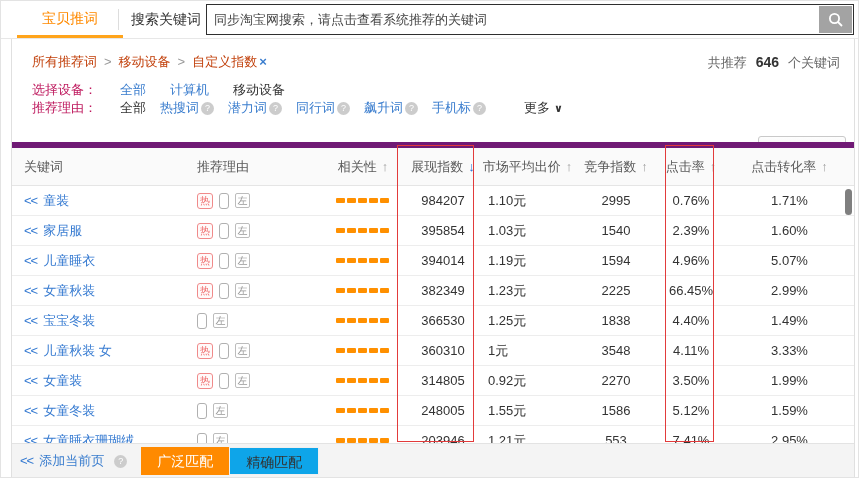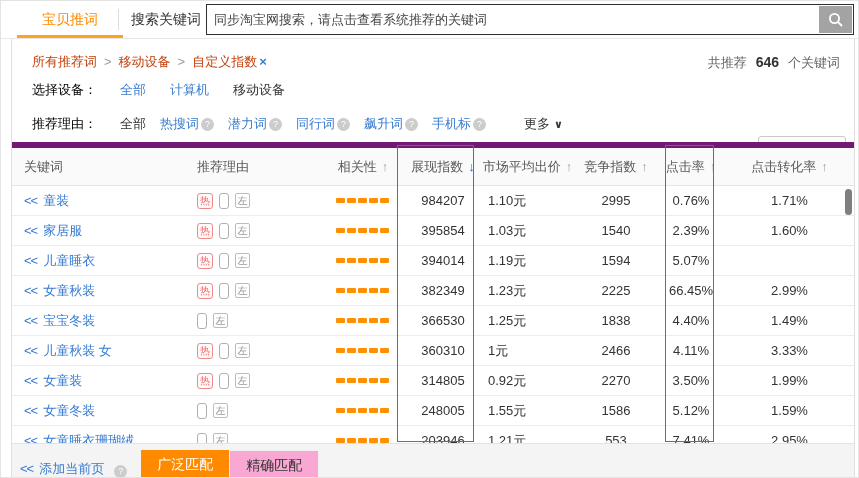--- a/index.html
+++ b/index.html
@@ -5,21 +5,21 @@
   * { margin:0; padding:0; box-sizing:border-box; }
   body { font-family:"Liberation Sans","DejaVu Sans",sans-serif; background:#fff; }
   .page { position:relative; width:859px; height:478px; background:#fff;
           border:1px solid #e3e3e3; overflow:hidden; font-size:13px; color:#333; }
 
   
   .topbar { position:absolute; left:0; top:0; width:100%; height:38px; background:#fff;
             border-bottom:1px solid #e7e7e7; }
   .tab { position:absolute; top:0; height:37px; line-height:37px; font-size:14px;
          color:#333; cursor:pointer; text-align:center; }
-  .tab.active { color:#ff8a00; }
+  .tab.active { color:#ff8a00;font-family:Liberation Mono, monospace; }
   .tab.active::after { content:""; position:absolute; left:-22px; right:-22px; bottom:0;
          height:3px; background:#ffa41b; }
   .tab1 { left:38px; width:62px; }
   .tab2 { left:130px; width:70px; }
   .tab-sep { position:absolute; left:117px; top:8px; width:1px; height:21px; background:#ddd; }
   .searchwrap { position:absolute; left:205px; top:3px; width:648px; height:31px; }
   .searchwrap input { width:100%; height:100%; border:1px solid #2f2f2f; padding:0 40px 0 7px;
          font-size:13px; color:#454545; font-family:inherit; outline:none; }
   .searchwrap input::placeholder { color:#454545; opacity:1; }
   .searchbtn { position:absolute; right:2px; top:2px; width:33px; height:27px; border:none;
@@ -31,21 +31,21 @@
 
   .breadcrumb { position:absolute; left:20px; top:14px; height:18px; line-height:18px; color:#999; }
   .breadcrumb .crumb { color:#c2410c; }
   .breadcrumb .sep { margin:0 7px; color:#999; }
   .breadcrumb .close-x { color:#3a7dce; font-weight:bold; margin-left:2px; cursor:pointer; }
 
   .total { position:absolute; right:14px; top:14px; height:18px; line-height:18px; color:#666; }
   .total b { color:#333; font-size:14px; margin:0 9px; }
 
   .filter-row { position:absolute; left:20px; height:18px; line-height:18px; display:flex; align-items:center; }
-  .filter-row .flabel { color:#000000; width:88px; display:inline-block; }
+  .filter-row .flabel { color:#be185d; width:88px; display:inline-block; }
   .f-opt { color:#3a7dce; cursor:pointer; margin-right:24px; white-space:nowrap; }
   .f-opt.selected { color:#333; }
   .reason-row .f-opt { margin-right:14px; }
   .help-icon { display:inline-block; width:13px; height:13px; border-radius:50%; background:#ccc;
        color:#fff; font-size:9px; line-height:13px; text-align:center; vertical-align:1px; margin-left:2px; }
   .more-link { color:#333; cursor:pointer; margin-left:24px; white-space:nowrap; }
   .more-link .chev { font-size:11px; font-weight:bold; margin-left:4px; color:#333; }
 
   .index-filter { position:absolute; right:8px; top:97px; display:flex; align-items:center; }
   .index-filter .flabel { color:#666; margin-right:6px; }
@@ -84,27 +84,27 @@
   .badge-left { width:15px; height:15px; border:1px solid #bcbcbc; border-radius:2px;
        color:#999; font-size:10px; background:#fff; }
   .bars { display:flex; }
   .bar { width:9px; height:5px; background:#ff9000; margin-right:2px; border-radius:1px; }
 
   .scroll-thumb { position:absolute; right:2px; top:150px; width:7px; height:26px;
        border-radius:4px; background:#7f7f7f; cursor:pointer; }
 
   
   .tfooter { position:absolute; left:0; bottom:0; width:842px; height:35px; background:#f4f4f4;
-       border-top:1px solid #e3e3e3; display:flex; align-items:flex-end; padding-left:8px; }
+       border-top:1px solid #e3e3e3; display:flex; align-items:center; padding-left:8px; }
   .add-page { color:#3a7dce; cursor:pointer; white-space:nowrap; }
   .tfooter .help-icon { margin:0 14px 0 10px; }
   .btn { height:28px; padding:0 16px; font-size:14px; border:none; cursor:pointer;
        font-family:inherit; line-height:28px; }
   .btn-broad { background:#ff8a00; color:#fff; }
-  .btn-exact { background:#f9a8d4; color:#333; border:1px solid #f0f0f0; }
+  .btn-exact { background:#0ea5e9; color:#333; border:1px solid #f0f0f0; }
 
   
   .redbox { position:absolute; border:1px solid #e23b3b; pointer-events:none; z-index:5; }
   .redbox1 { left:396px; top:144px; width:77px; height:297px; }
   .redbox2 { left:664px; top:144px; width:49px; height:297px; }
 </style>
 </head>
 <body>
 
 <div class="page">
@@ -134,21 +134,21 @@
 
     <div class="total">
       <span>共推荐</span><b>646</b><span>个关键词</span>
     </div>
 
     <div class="filter-row device-row" style="top:42px;">
       <span class="flabel">选择设备：</span>
       <span class="opts"><span class="f-opt">全部</span><span class="f-opt">计算机</span><span class="f-opt selected">移动设备</span></span>
     </div>
 
-    <div class="filter-row reason-row" style="top:76px;">
+    <div class="filter-row reason-row" style="top:60px;">
       <span class="flabel">推荐理由：</span>
       <span class="opts"><span class="f-opt selected">全部</span><span class="f-opt">热搜词<span class="help-icon">?</span></span><span class="f-opt">潜力词<span class="help-icon">?</span></span><span class="f-opt">同行词<span class="help-icon">?</span></span><span class="f-opt">飙升词<span class="help-icon">?</span></span><span class="f-opt">手机标<span class="help-icon">?</span></span></span>
       <span class="more-link">
         <span>更多</span><span class="chev">∨</span>
       </span>
     </div>
 
     <div class="index-filter">
       <span class="flabel">指数筛选：</span>
       <div class="dropdown">
@@ -253,20 +253,21 @@
               <span class="bar"></span>
               <span class="bar"></span>
               <span class="bar"></span>
               <span class="bar"></span>
               <span class="bar"></span>
             </span>
           </div>
           <div class="td c3">394014</div>
           <div class="td c4">1.19元</div>
           <div class="td c5">1594</div>
+          <div class="td c6">4.96%</div>
           <div class="td c7">5.07%</div>
         </div>
         <div class="tr grid-row">
           <div class="td c0 al">
             <span class="kw-link"><span class="kw-prefix">&lt;&lt;</span><span>女童秋装</span></span>
           </div>
           <div class="td c1 al">
             <span class="badge badge-hot">热</span>
             <span class="badge badge-phone"></span>
             <span class="badge badge-left">左</span>
@@ -322,21 +323,21 @@
             <span class="bars">
               <span class="bar"></span>
               <span class="bar"></span>
               <span class="bar"></span>
               <span class="bar"></span>
               <span class="bar"></span>
             </span>
           </div>
           <div class="td c3">360310</div>
           <div class="td c4">1元</div>
-          <div class="td c5">2466</div>
+          <div class="td c5">3548</div>
           <div class="td c6">4.11%</div>
           <div class="td c7">3.33%</div>
         </div>
         <div class="tr grid-row">
           <div class="td c0 al">
             <span class="kw-link"><span class="kw-prefix">&lt;&lt;</span><span>女童装</span></span>
           </div>
           <div class="td c1 al">
             <span class="badge badge-hot">热</span>
             <span class="badge badge-phone"></span>

